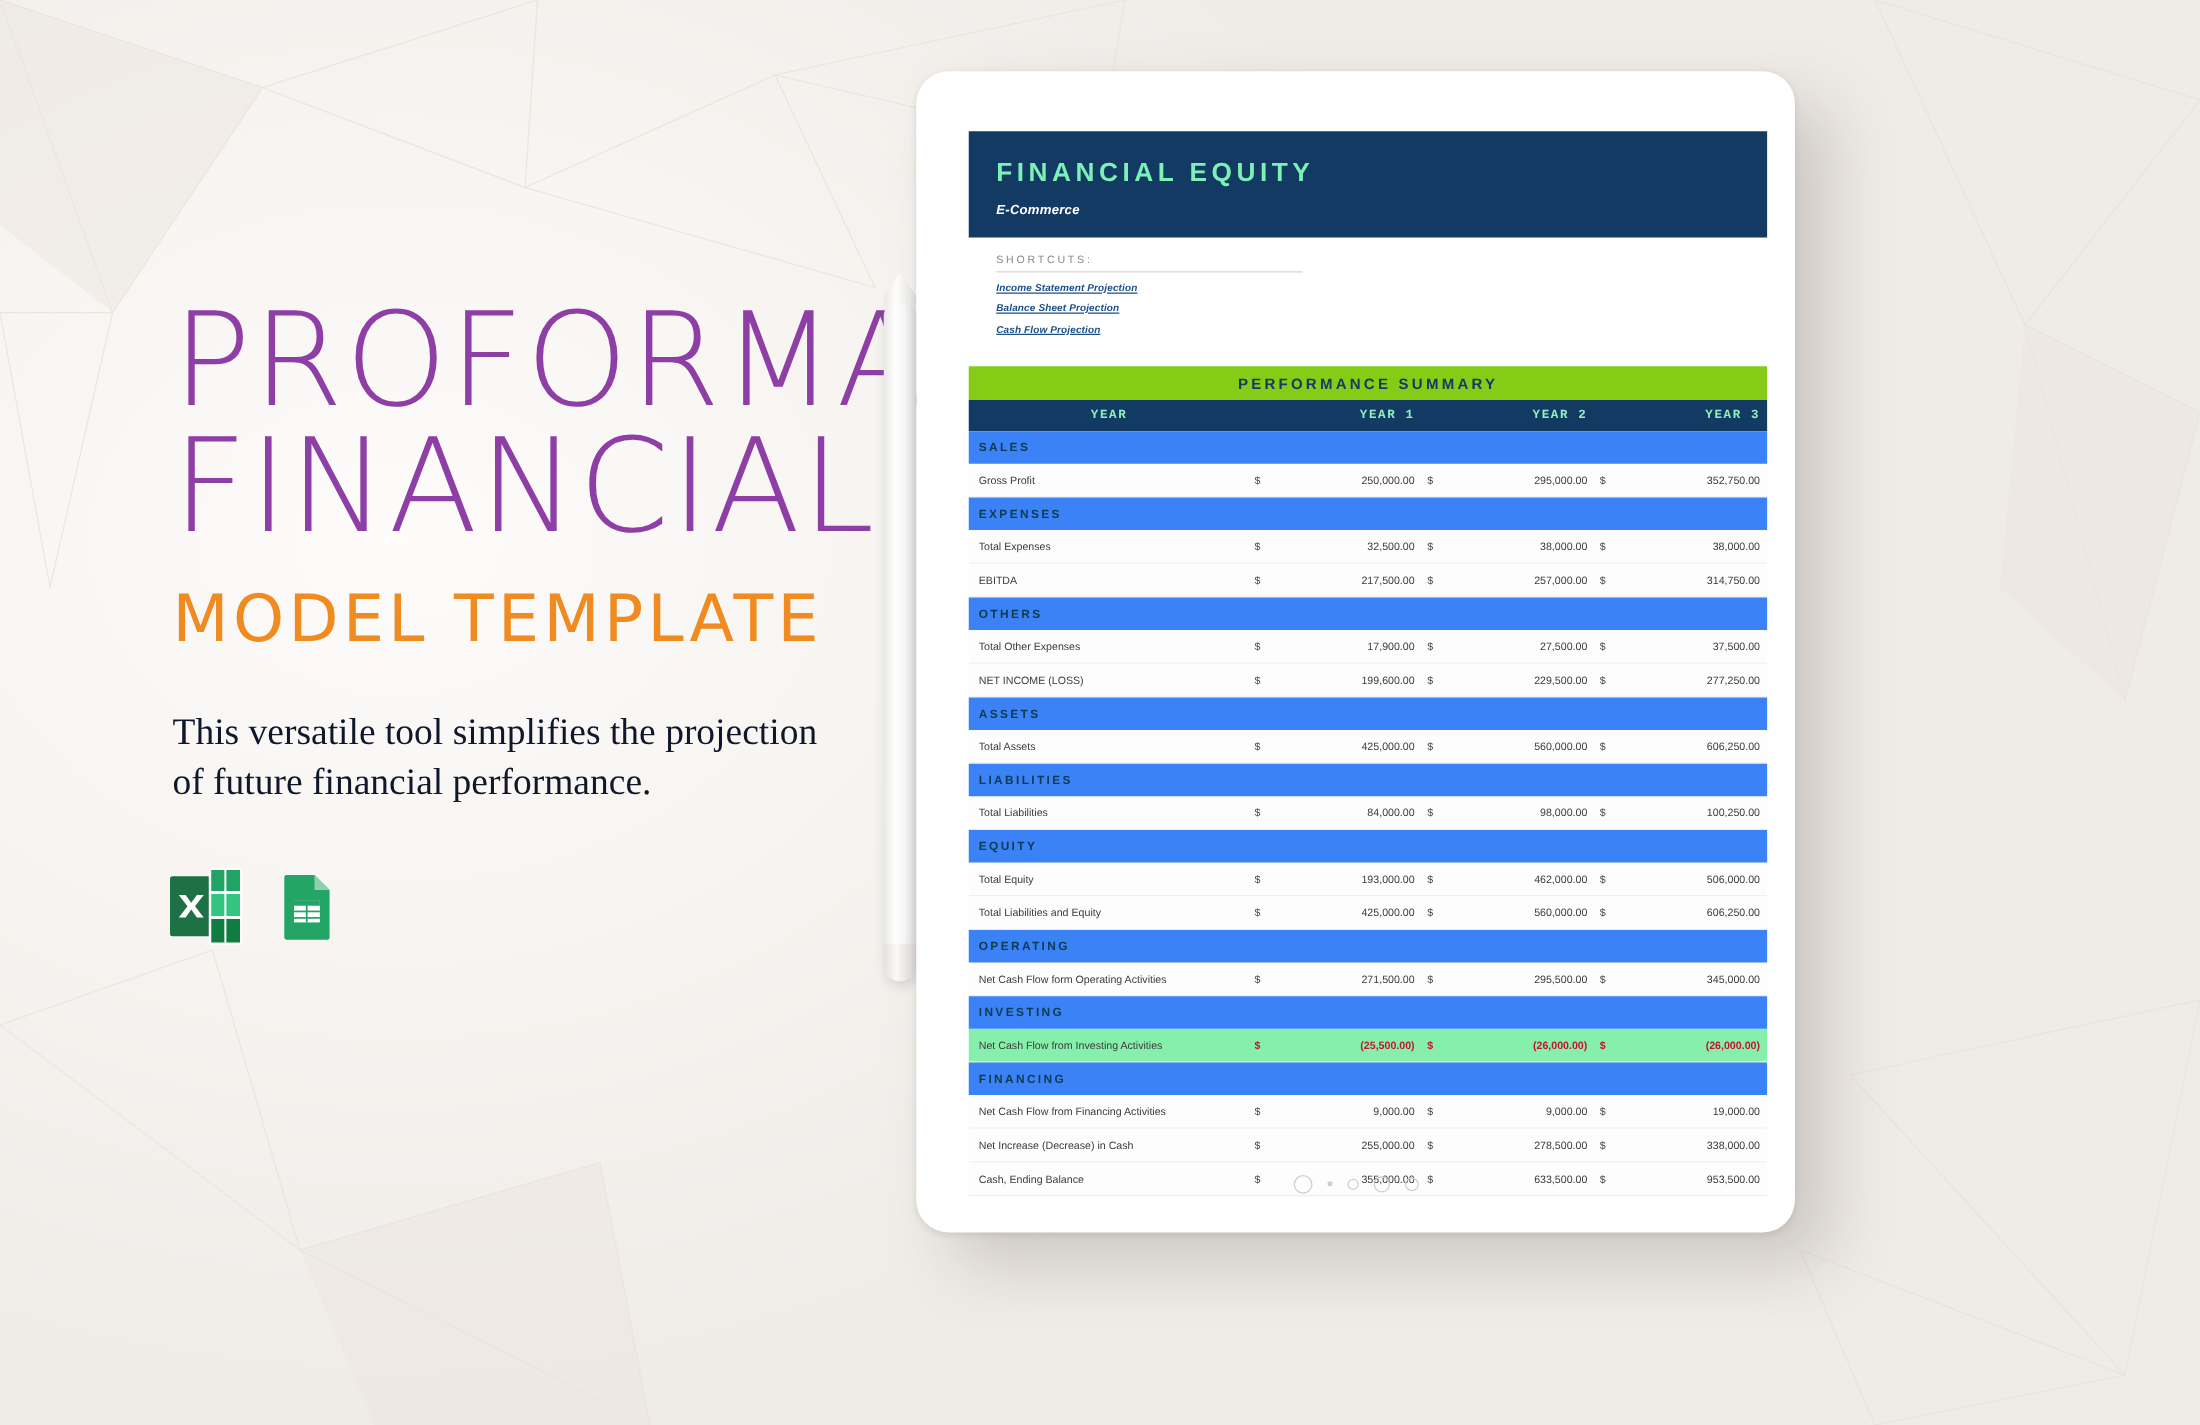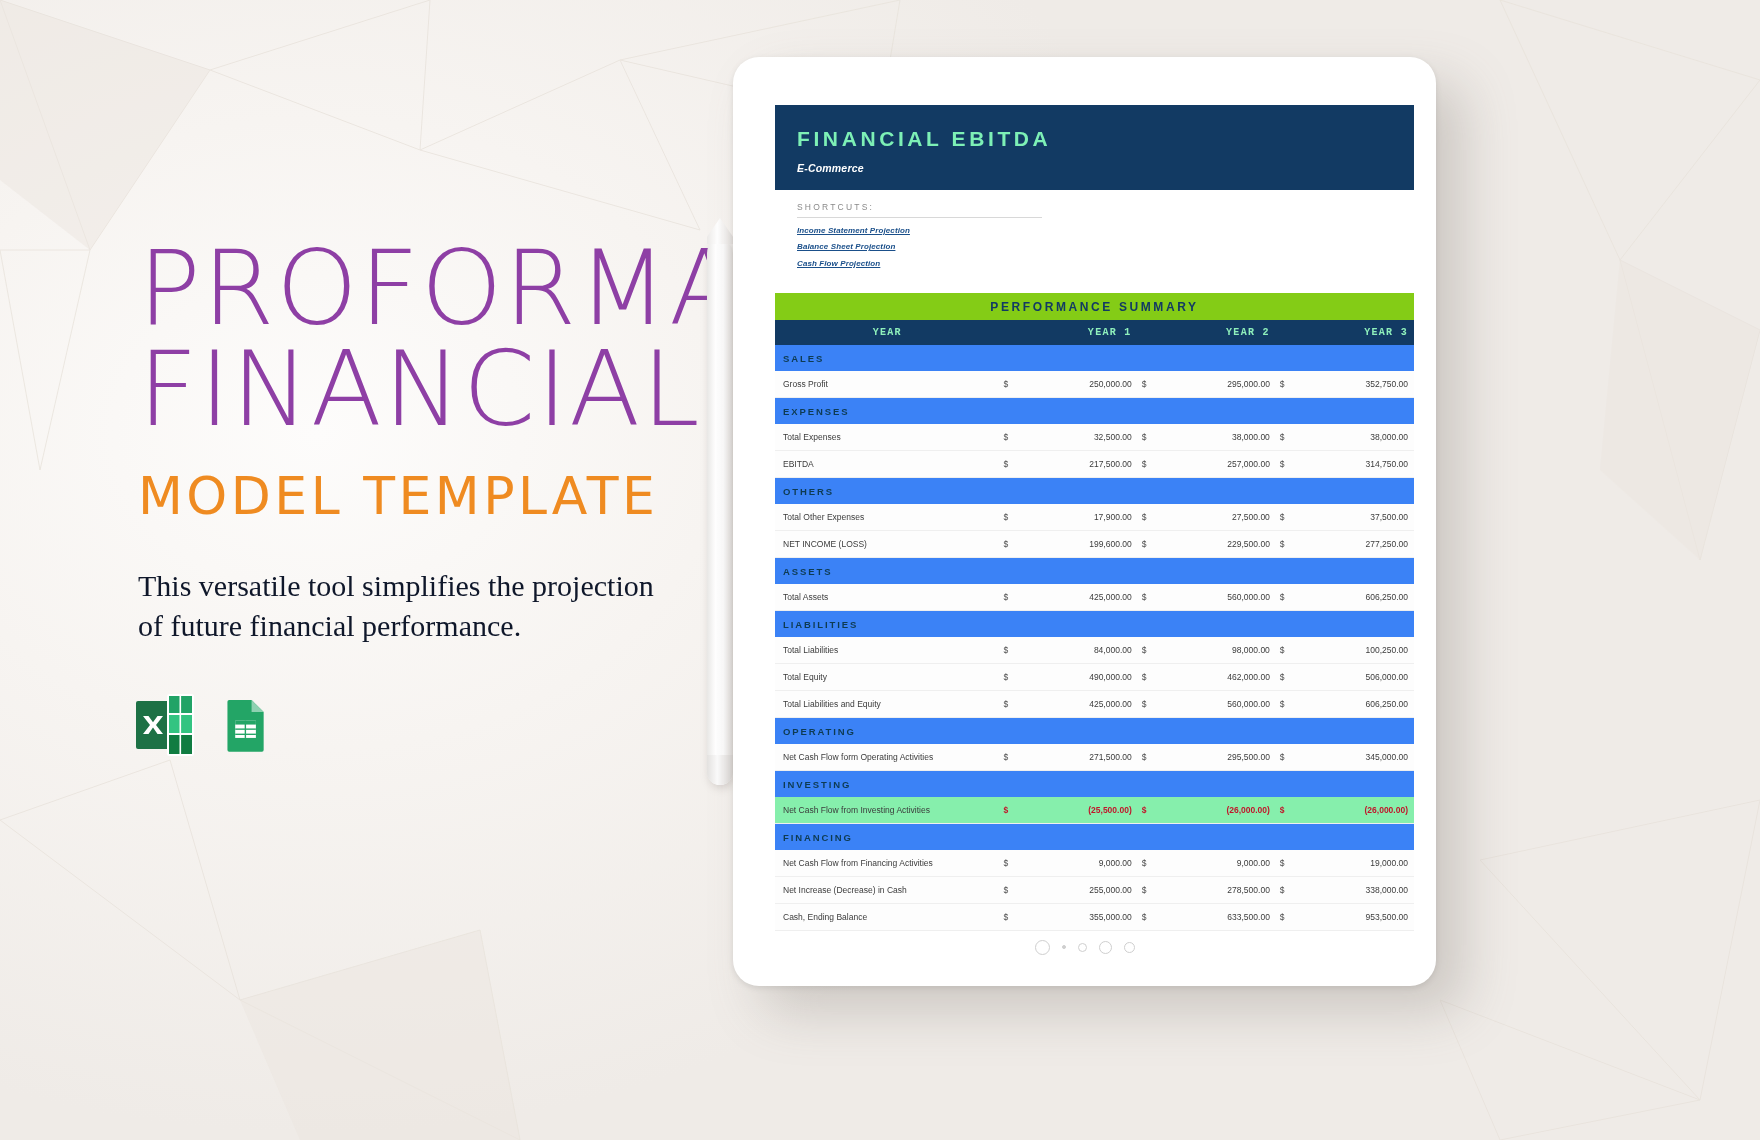--- a/index.html
+++ b/index.html
@@ -206,21 +206,21 @@
   </div>
 </div>
 
 <div id="pencil"></div>
 
 <div id="tablet">
   <div id="tablet-inner">
     <div id="screen">
 
       <div class="doc-hdr">
-        <div class="h1">FINANCIAL EBITDA</div>
+        <div class="h1">FINANCIAL EQUITY</div>
         <div class="h2">E-Commerce</div>
       </div>
 
       <div id="shortcuts">
         <div class="sc-label">SHORTCUTS:</div>
         <a class="sc-link" href="#">Income Statement Projection</a>
         <a class="sc-link" href="#">Balance Sheet Projection</a>
         <a class="sc-link" href="#">Cash Flow Projection</a>
       </div>
 
@@ -306,24 +306,27 @@
             </div>
             <div class="trow drow">
               <div class="c-label">Total Liabilities</div>
               <div class="c-cur">$</div>
               <div class="c-val">84,000.00</div>
               <div class="c-cur">$</div>
               <div class="c-val">98,000.00</div>
               <div class="c-cur">$</div>
               <div class="c-val">100,250.00</div>
             </div>
+            <div class="trow">
+              <div class="sect" style="width: 100%;">EQUITY</div>
+            </div>
             <div class="trow drow">
               <div class="c-label">Total Equity</div>
               <div class="c-cur">$</div>
-              <div class="c-val">490,000.00</div>
+              <div class="c-val">193,000.00</div>
               <div class="c-cur">$</div>
               <div class="c-val">462,000.00</div>
               <div class="c-cur">$</div>
               <div class="c-val">506,000.00</div>
             </div>
             <div class="trow drow">
               <div class="c-label">Total Liabilities and Equity</div>
               <div class="c-cur">$</div>
               <div class="c-val">425,000.00</div>
               <div class="c-cur">$</div>

